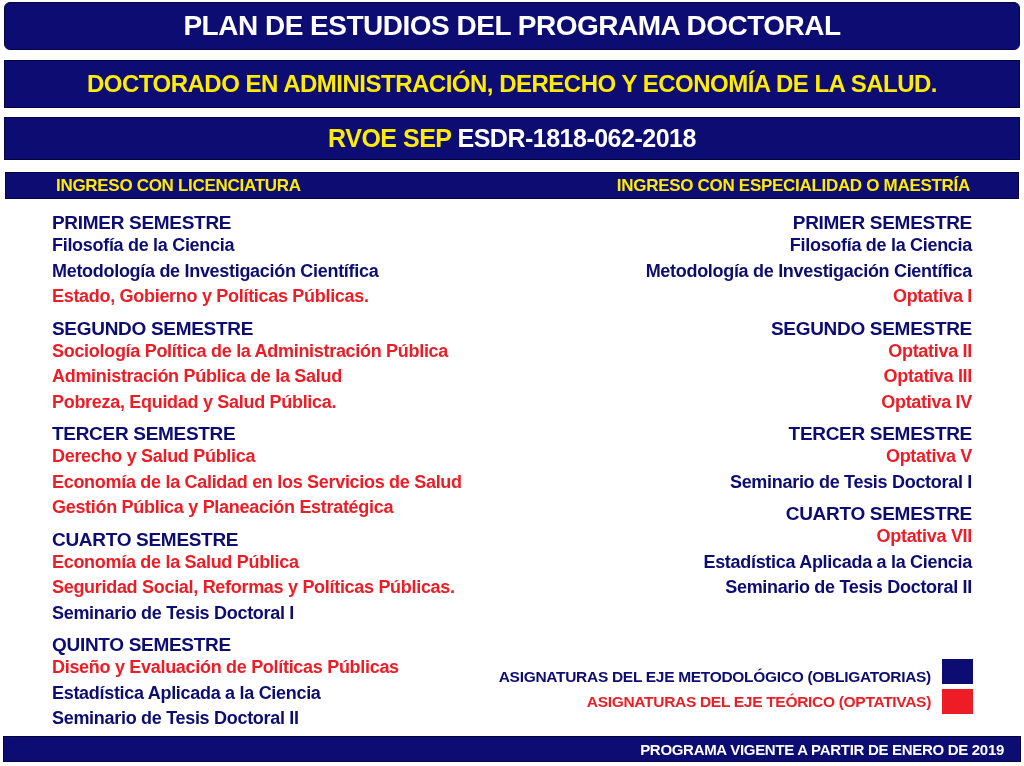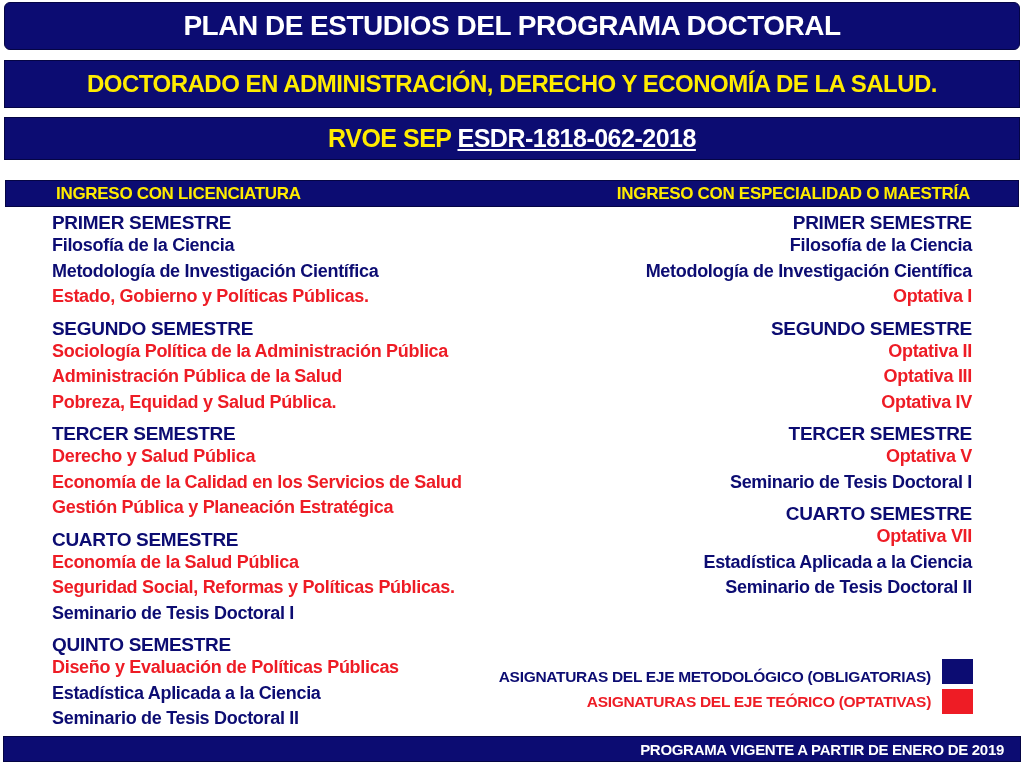--- a/index.html
+++ b/index.html
@@ -23,24 +23,24 @@
     background:var(--navy);
     display:flex;align-items:center;justify-content:center;
     border:1px solid #050545;
   }
   #banner-title{top:2px;height:48px;border-radius:6px;}
   #banner-title .banner-text{color:#fff;font-size:28px;letter-spacing:-0.5px;}
   #banner-program{top:60px;height:48px;}
   #banner-program .banner-text{color:var(--yellow);font-size:24px;letter-spacing:-0.5px;}
   #banner-rvoe{top:117px;height:43px;gap:6px;}
   #banner-rvoe .rvoe-label{color:var(--yellow);font-size:25px;letter-spacing:-0.5px;}
-  #banner-rvoe .rvoe-code{color:#fff;font-size:25px;letter-spacing:-0.5px;text-decoration:underline;}
+  #banner-rvoe .rvoe-code{color:#fff;font-size:25px;letter-spacing:-0.5px;}
 
   #col-header-bar{
-    position:absolute;top:180px;left:5px;right:5px;height:27px;
+    position:absolute;top:172px;left:5px;right:5px;height:27px;
     background:var(--navy);
     display:flex;align-items:center;justify-content:space-between;
     padding:0 48px 0 50px;
     border:1px solid #050545;
   }
   .col-header{color:var(--yellow);font-size:17px;letter-spacing:-0.3px;}
 
   .column{position:absolute;top:212px;width:470px;}
   #col-left{left:52px;text-align:left;}
   #col-right{right:52px;text-align:right;}

